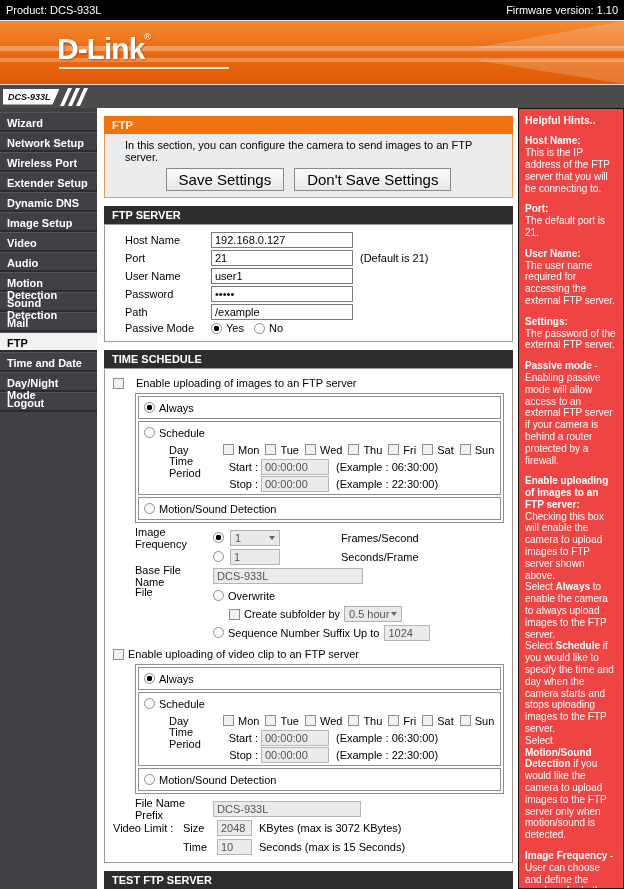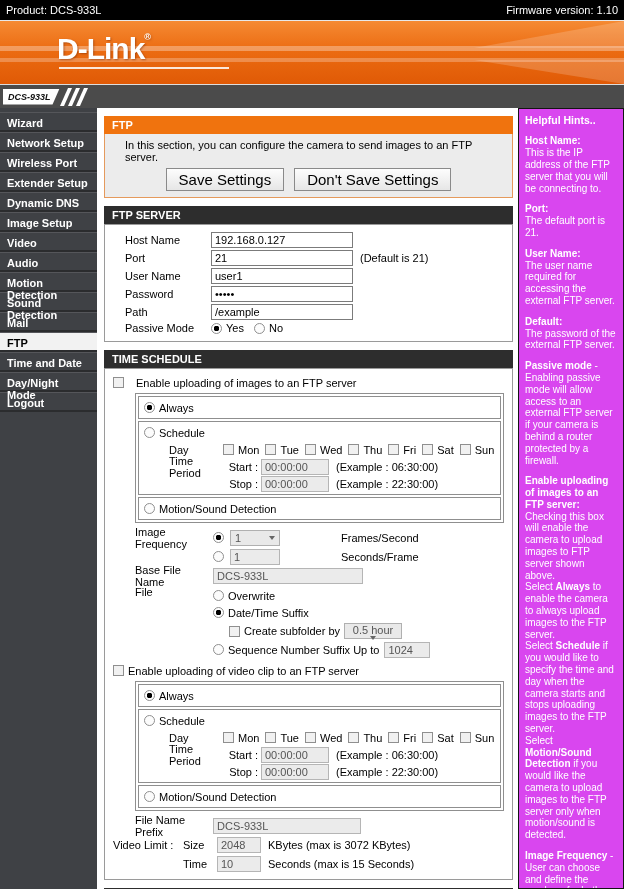--- a/index.html
+++ b/index.html
@@ -59,21 +59,21 @@
     background:#fff;padding:0 3px;width:142px;color:#000;}
   input.gray{background:#ebebeb;border-color:#b5b5b5;color:#555;}
   .note{margin-left:7px;}
   input[type=checkbox],input[type=radio]{appearance:none;-webkit-appearance:none;width:11px;
     height:11px;border:1px solid #8f8f8f;background:#fcfcfc;margin:0 4px 0 0;flex-shrink:0;
     vertical-align:middle;cursor:pointer;}
   input[type=radio]{border-radius:50%;}
   input[type=radio]:checked{background:radial-gradient(circle,#000 0 2.6px,#fff 3px);}
   input[type=checkbox]{background:#f1f1f1;}
   
-  .cbrow{display:flex;align-items:flex-start;margin:3px 0;}
+  .cbrow{display:flex;align-items:flex-end;margin:3px 0;}
   .group{border:1px solid #8f8f8f;padding:2px;margin:4px 0 6px 22px;}
   .sub{border:1px solid #8f8f8f;background:#fff;padding:1px 5px;}
   .sub + .sub{margin-top:2px;}
   .rrow{display:flex;align-items:center;margin:2px 0;height:15px;}
   .schedinner{padding-left:16px;}
   .slbl{width:54px;flex-shrink:0;margin-left:9px;}
   .tlabel{width:38px;flex-shrink:0;text-align:right;padding-right:3px;}
   .dayitem{display:flex;align-items:center;margin-right:6px;}
   input.time{width:68px;}
   .irow{display:flex;align-items:center;margin:2px 0;padding-left:22px;height:17px;}
@@ -84,23 +84,23 @@
     width:50px;margin-left:2px;cursor:pointer;}
   .car{width:0;height:0;border-left:3.5px solid transparent;border-right:3.5px solid transparent;
     border-top:4px solid #666;}
   input.small{width:50px;}
   .filecol{flex:1;}
   .fr{display:flex;align-items:center;margin:2px 0;height:15px;}
   .fr.indent{padding-left:16px;height:18px;}
   .vlrow{display:flex;align-items:center;margin:2px 0;height:17px;}
   .vlbl{width:70px;flex-shrink:0;}
   .vsub{width:34px;flex-shrink:0;}
-  input.vnum{width:44px;}
-  
-  .hints{width:106px;flex-shrink:0;background:#d946ef;border:1px solid #141414;color:#fff;
+  input.vnum{width:35px;}
+  
+  .hints{width:106px;flex-shrink:0;background:#ef4444;border:1px solid #141414;color:#fff;
     padding:5px 6px;font-size:10px;line-height:1.18;overflow:hidden;}
   .hints-title{font-weight:bold;font-size:10.5px;margin-bottom:9px;}
   .hints p{margin:0 0 9px;}
 </style>
 </head>
 <body>
 
 <div class="topbar">
   <span>Product: DCS-933L</span>
   <span>Firmware version: 1.10</span>
@@ -283,28 +283,24 @@
         <span class="flbl">Base File Name</span>
         <input class="txt gray" type="text" style="width: 150px;" value="DCS-933L">
       </div>
       <div class="irow" style="align-items:flex-start;height:auto;">
         <span class="flbl">File</span>
         <div class="filecol">
           <div class="fr">
             <input type="radio" name="filemode" style="">
             <span>Overwrite</span>
           </div>
-          <div class="fr">
-            <input type="radio" name="filemode" checked="" style="">
-            <span>Date/Time Suffix</span>
-          </div>
           <div class="fr indent">
             <input type="checkbox" style="">
             <span>Create subfolder by</span>
-            <span class="sel" style="width:58px;margin-left:4px;flex-direction:column;">
+            <span class="sel" style="width:58px;margin-left:4px;">
                 <span>0.5 hour</span>
                 <span class="car"></span>
               </span>
           </div>
           <div class="fr">
             <input type="radio" name="filemode" style="">
             <span>Sequence Number Suffix Up to</span>
             <input class="txt gray" type="text" style="width: 46px; margin-left: 5px;" value="1024">
           </div>
         </div>
@@ -402,19 +398,19 @@
     <div class="hdr dark">TEST FTP SERVER</div>
 
   </div>
 
   <div class="hints">
     <div class="hints-title">Helpful Hints..</div>
     <div id="hints-body">
         <p><b>Host Name:</b><br>This is the IP address of the FTP server that you will be connecting to.</p>
         <p><b>Port:</b><br>The default port is 21.</p>
         <p><b>User Name:</b><br>The user name required for accessing the external FTP server.</p>
-        <p><b>Default:</b><br>The password of the external FTP server.</p>
+        <p><b>Settings:</b><br>The password of the external FTP server.</p>
         <p><b>Passive mode</b> - Enabling passive mode will allow access to an external FTP server if your camera is behind a router protected by a firewall.</p>
         <p><b>Enable uploading of images to an FTP server:</b><br>Checking this box will enable the camera to upload images to FTP server shown above.<br>Select <b>Always</b> to enable the camera to always upload images to the FTP server.<br>Select <b>Schedule</b> if you would like to specify the time and day when the camera starts and stops uploading images to the FTP server.<br>Select <b>Motion/Sound Detection</b> if you would like the camera to upload images to the FTP server only when motion/sound is detected.</p>
         <p><b>Image Frequency</b> - User can choose and define the numbers for both  and .</p>
       </div>
   </div>
 </div>
 
 </body></html>

